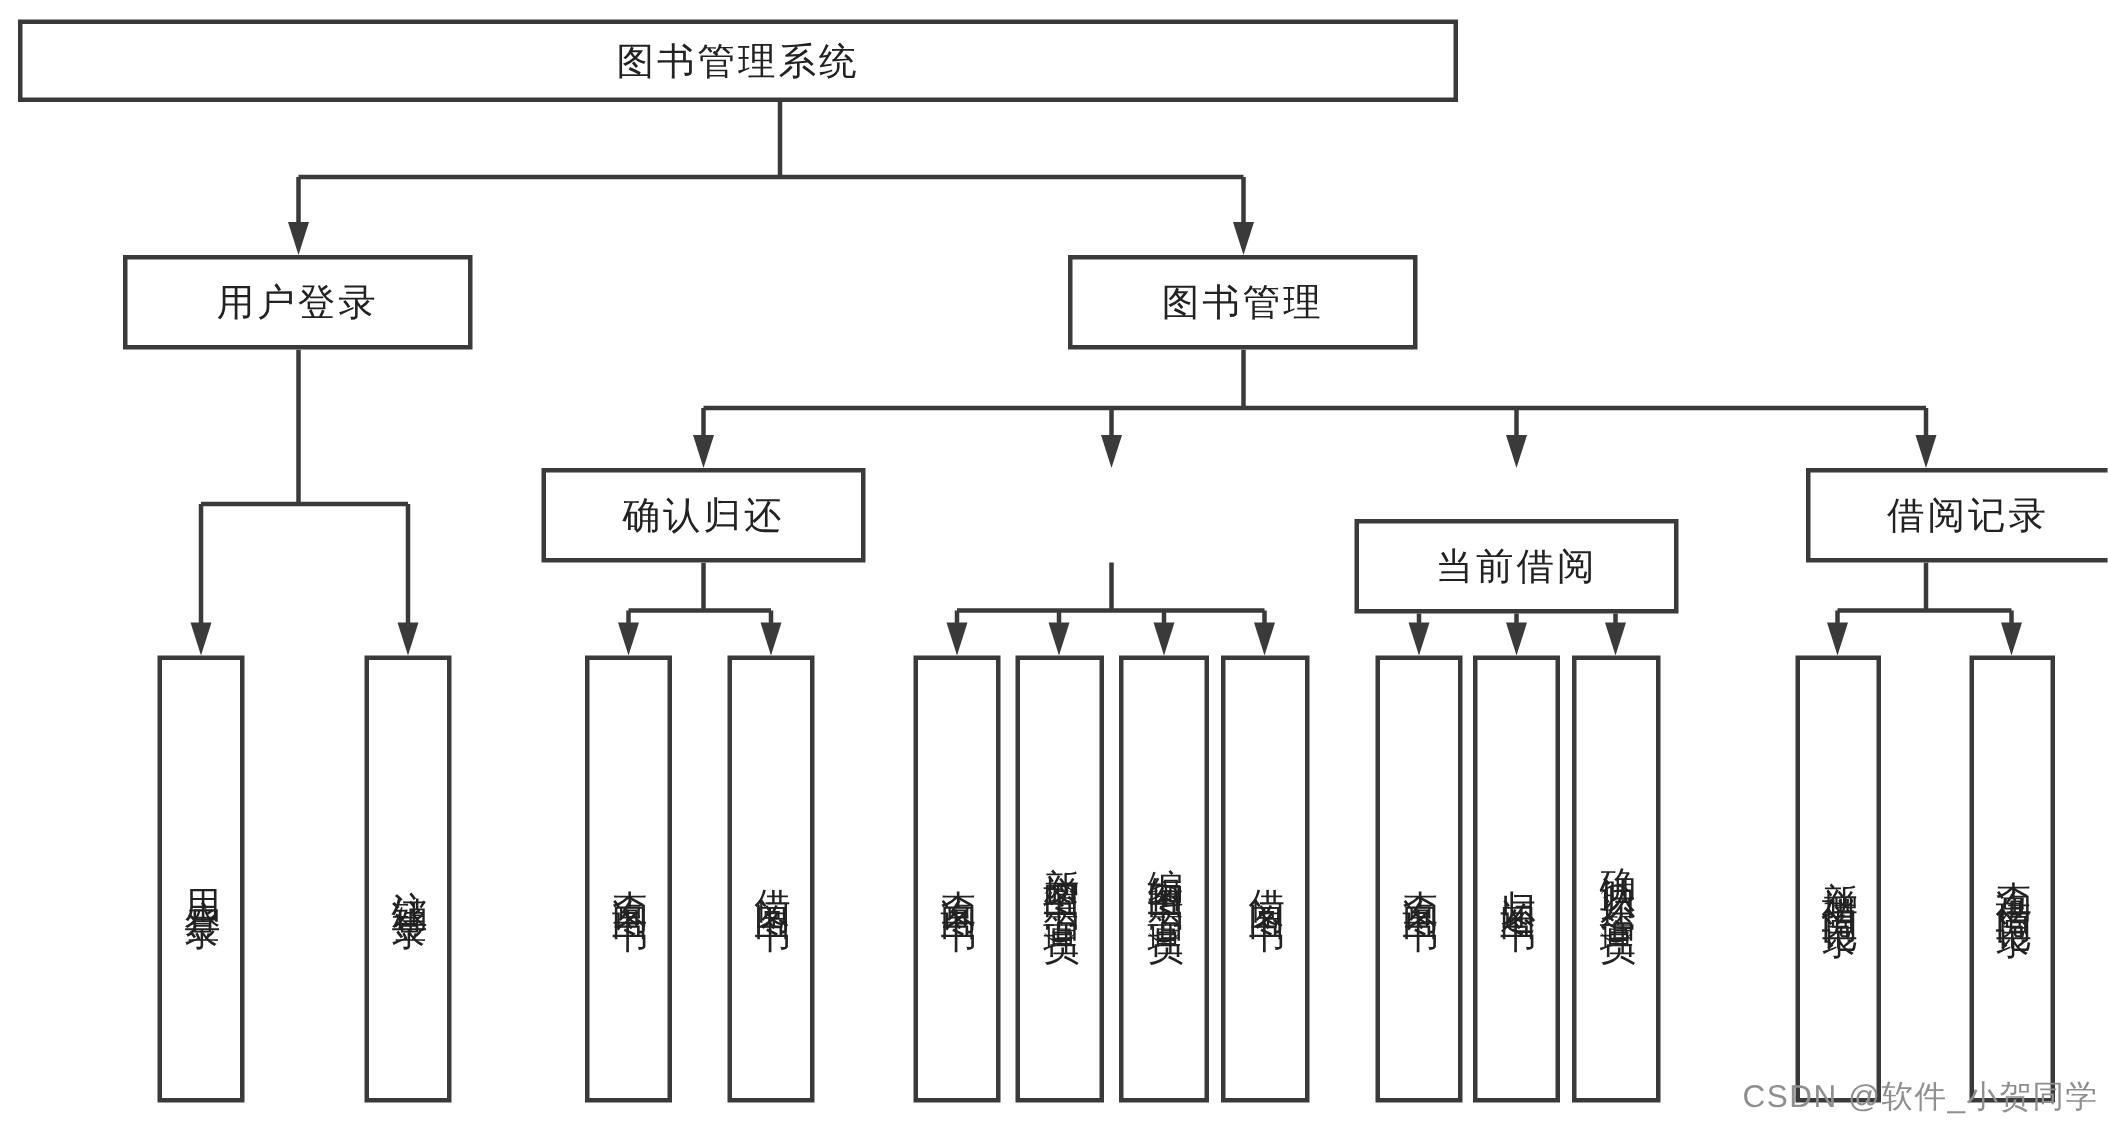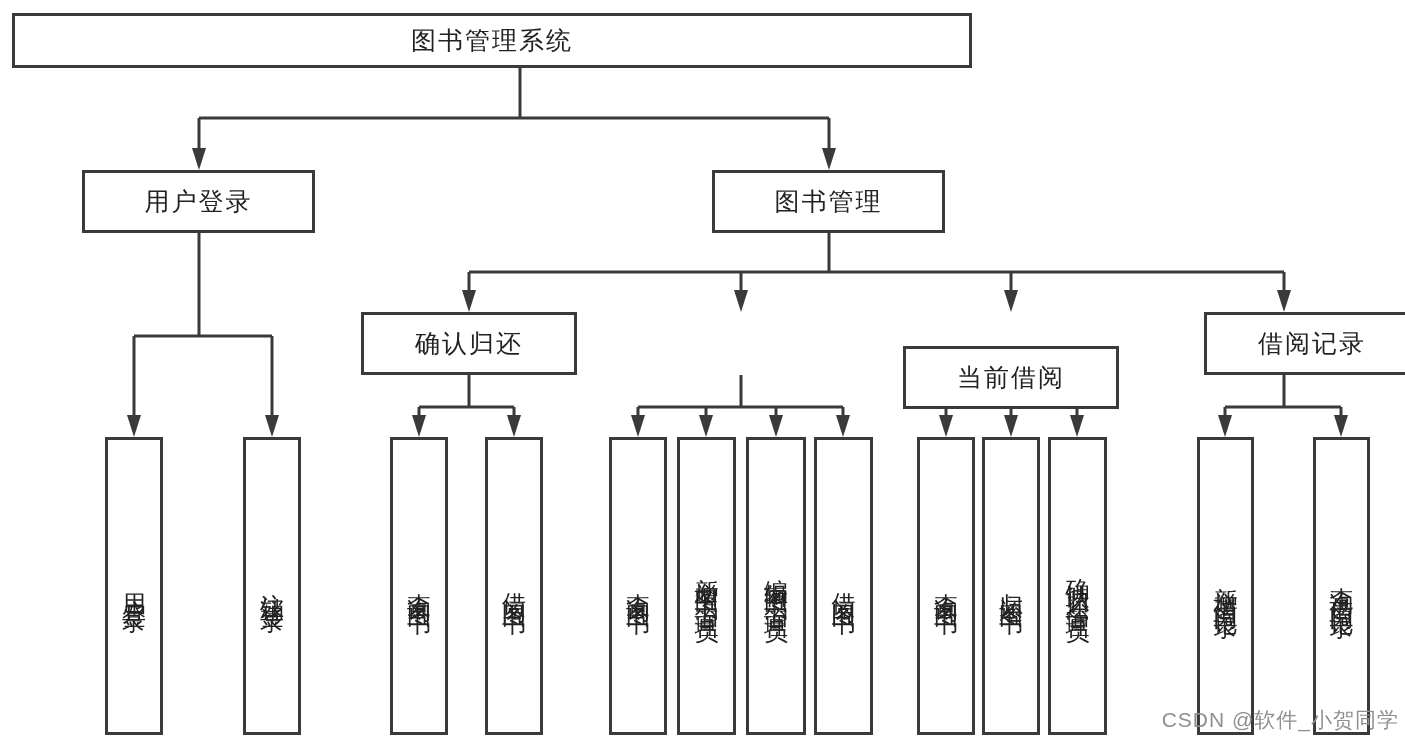--- a/index.html
+++ b/index.html
@@ -65,21 +65,21 @@
   #n-bbEdit        { left: 746px;  width: 60px; }
   #n-bbBorrow      { left: 814px;  width: 59px; }
   #n-cbQuery       { left: 917px;  width: 58px; }
   #n-cbReturn      { left: 982px;  width: 58px; }
   #n-cbConfirm     { left: 1048px; width: 59px; }
   #n-brAdd         { left: 1197px; width: 57px; }
   #n-brQuery       { left: 1313px; width: 57px; }
 
   #watermark {
     position: absolute;
-    right: 6px; bottom: 13px;
+    right: 6px; bottom: 2px;
     font-size: 21px;
     color: var(--watermark);
     letter-spacing: 1px;
     white-space: nowrap;
     z-index: 5;
   }
 </style>
 </head>
 <body>
 

